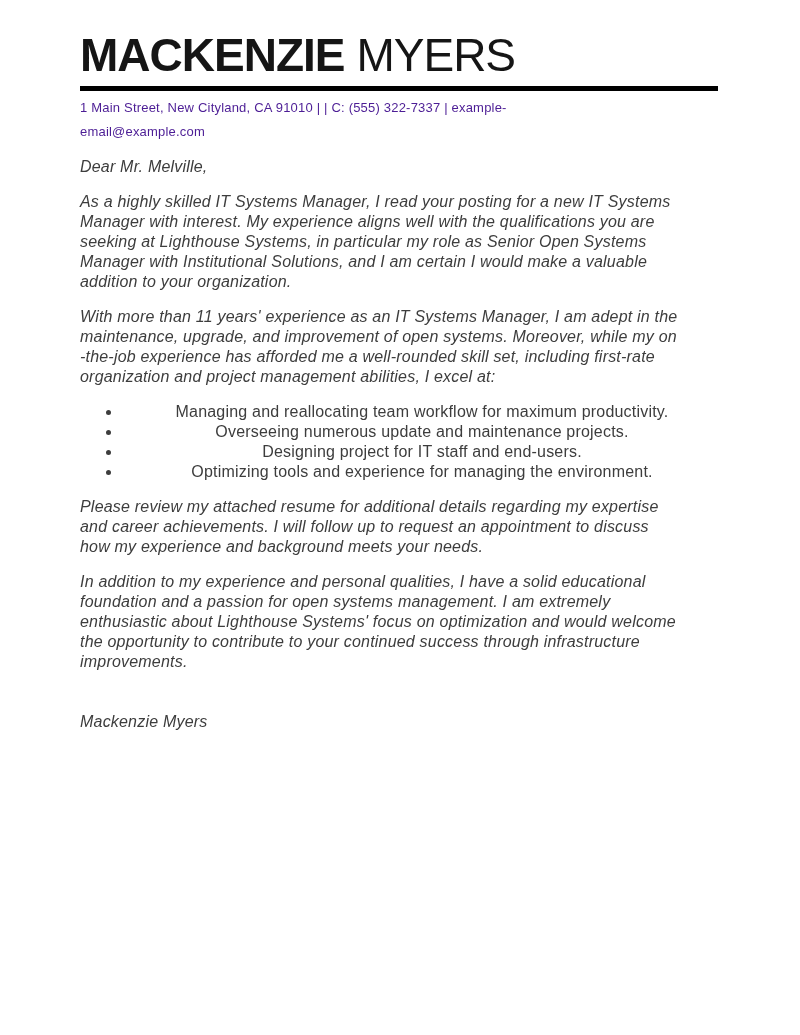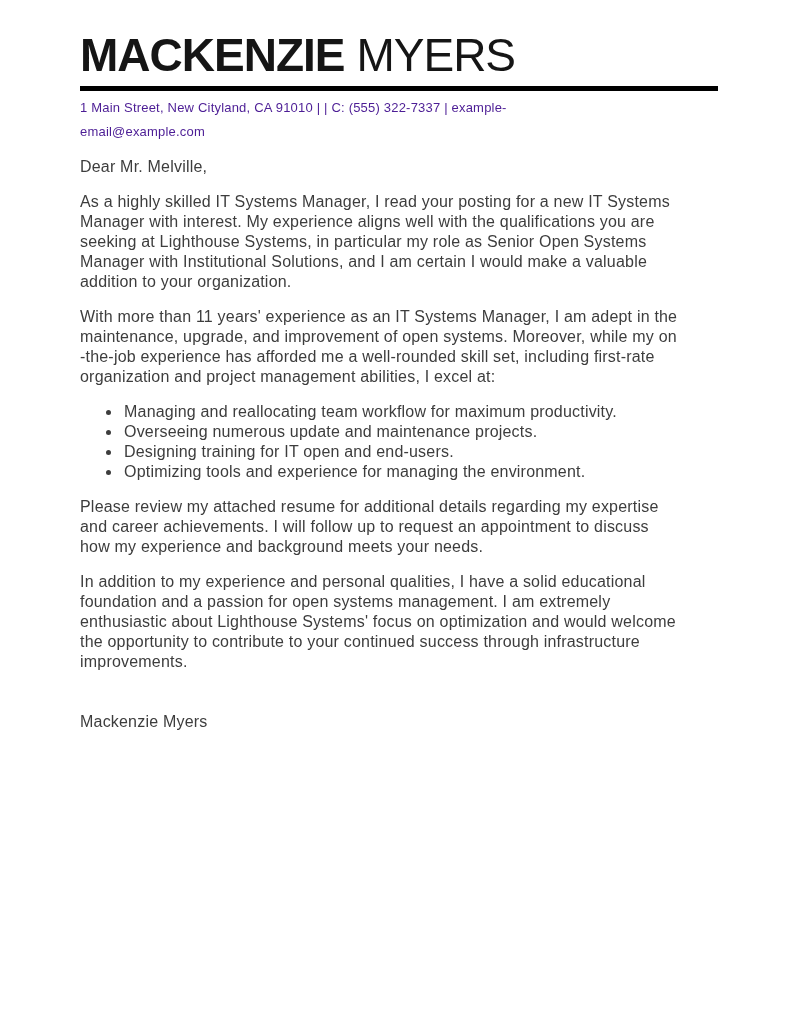--- a/index.html
+++ b/index.html
@@ -55,25 +55,27 @@
   .letter-body {
     margin-top: 13px;
     width: 640px;
     font-size: 16px;
     line-height: 20px;
     letter-spacing: 0.2px;
   }
   .letter-body p {
     margin: 0 0 15px 0;
     white-space: pre-line;
+    font-style: italic;
   }
   .letter-body ul {
     margin: 0 0 15px 0;
     padding: 0 0 0 42px;
     list-style: disc;
+    text-align: center;
   }
   .letter-body li {
     line-height: 20px;
     padding-left: 2px;
   }
   .signature {
     margin-top: 40px !important;
   }
 </style>
 </head>
@@ -98,21 +100,21 @@
 addition to your organization.</p>
 
     <p>With more than 11 years' experience as an IT Systems Manager, I am adept in the
 maintenance, upgrade, and improvement of open systems. Moreover, while my on
 -the-job experience has afforded me a well-rounded skill set, including first-rate
 organization and project management abilities, I excel at:</p>
 
     <ul>
       <li>Managing and reallocating team workflow for maximum productivity.</li>
       <li>Overseeing numerous update and maintenance projects.</li>
-      <li>Designing training for IT open and end-users.</li>
+      <li>Designing project for IT staff and end-users.</li>
       <li>Optimizing tools and experience for managing the environment.</li>
     </ul>
 
     <p>Please review my attached resume for additional details regarding my expertise
 and career achievements. I will follow up to request an appointment to discuss
 how my experience and background meets your needs.</p>
 
     <p>In addition to my experience and personal qualities, I have a solid educational
 foundation and a passion for open systems management. I am extremely
 enthusiastic about Lighthouse Systems' focus on optimization and would welcome

